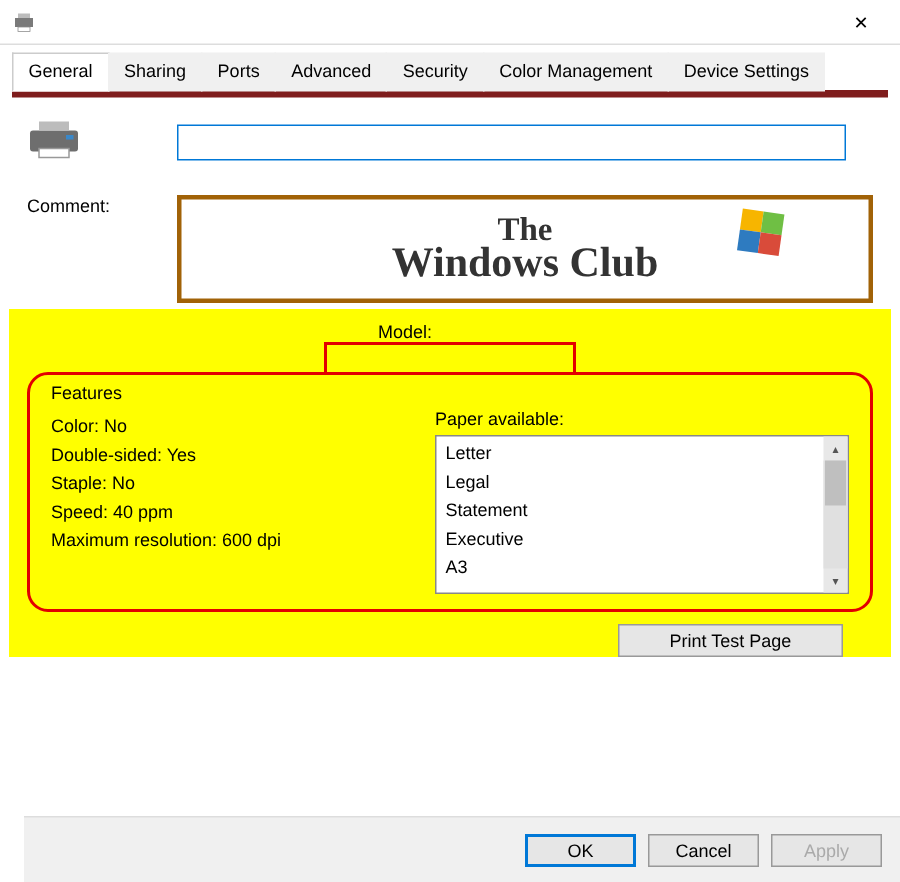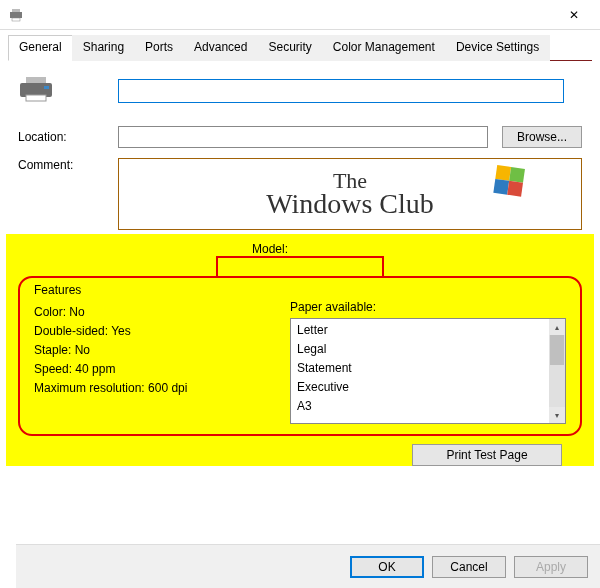--- a/index.html
+++ b/index.html
@@ -1,32 +1,32 @@
 <!DOCTYPE html>
 <html><head>
   <meta charset="utf-8">
   <style>
     * { box-sizing: border-box; font-family: "Segoe UI", Tahoma, sans-serif; font-size: 12px; }
     body { margin: 0; background: #fff; width: 600px; height: 588px; overflow: hidden; position: relative; }
     .titlebar { height: 30px; border-bottom: 1px solid #ddd; display: flex; align-items: center; padding: 0 4px; }
     .titlebar-icon { width: 16px; height: 16px; margin-left: 4px; }
     .titlebar-close { margin-left: auto; width: 44px; height: 28px; display: flex; align-items: center; justify-content: center; cursor: pointer; font-size: 14px; }
-    .tabs { display: flex; border-bottom: 1px solid #7f1d1d; margin: 0 8px; margin-top: 4px; }
+    .tabs { display: flex; border-bottom: 5px solid #7f1d1d; margin: 0 8px; margin-top: 4px; }
     .tab { padding: 4px 10px 6px 10px; cursor: pointer; background: #f0f0f0; border: 1px solid transparent; border-bottom: none; margin-right: -1px; position: relative; top: 1px; }
     .tab.active { background: #fff; border: 1px solid #ccc; border-bottom: 1px solid #fff; }
     .panel { padding: 14px 18px 0 18px; }
     .row { display: flex; align-items: center; margin-bottom: 10px; }
     .printer-icon-wrap { width: 100px; display: flex; align-items: center; }
     .printer-icon svg { width: 36px; height: 28px; }
     .printer-name-input { flex: 1; height: 24px; border: 1px solid #0078d7; outline: none; padding: 0 4px; margin-right: 18px; }
     .label { width: 100px; }
     .text-input { flex: 1; height: 22px; border: 1px solid #888; padding: 0 4px; background: #fff; }
     .browse-btn { width: 80px; height: 22px; margin-left: 14px; border: 1px solid #999; background: #e6e6e6; cursor: pointer; }
     .comment-row { display: flex; align-items: flex-start; margin-bottom: 4px; }
-    .comment-box { flex: 1; border: 1px solid #a16207; background: #fff; height: 72px; display: flex; flex-direction: column; align-items: center; justify-content: center; position: relative; }
+    .comment-box { flex: 1; border: 3px solid #a16207; background: #fff; height: 72px; display: flex; flex-direction: column; align-items: center; justify-content: center; position: relative; font-weight: bold; }
     .logo-line1 { font-size: 22px; font-family: "Segoe UI Light", "Segoe UI"; color: #333; }
     .logo-line2 { font-size: 28px; font-family: "Segoe UI Light", "Segoe UI"; color: #333; margin-top: -6px; }
     .logo-squares { position: absolute; right: 56px; top: 8px; width: 30px; height: 30px; transform: rotate(8deg); }
     .sq { position: absolute; width: 14px; height: 14px; }
     .sq1 { background: #f7b500; top: 0; left: 0; }
     .sq2 { background: #6fbf44; top: 0; left: 14px; }
     .sq3 { background: #2e7bc0; top: 14px; left: 0; }
     .sq4 { background: #d94b3a; top: 14px; left: 14px; }
     .highlight-zone { background: #ffff00; margin: 0 6px; padding: 0 12px 8px 12px; height: 232px; position: relative; }
     .model-row { display: flex; align-items: center; padding-top: 8px; flex-direction: column; }
@@ -91,25 +91,20 @@
           <rect x="8" y="20" width="20" height="6" fill="#fff" stroke="#999"></rect>
           <rect x="26" y="11" width="5" height="3" fill="#3a88c9"></rect>
         </svg>
       </span>
     </div>
     <input class="printer-name-input" type="text" style="">
   </div>
 
   <div style="height:10px"></div>
 
-  <div class="row">
-    <div class="label">Location:</div>
-    <input class="text-input" type="text" value="" style="">
-    <button class="browse-btn">Browse...</button>
-  </div>
 
   <div class="comment-row">
     <div class="label">Comment:</div>
     <div class="comment-box">
       <div class="logo-squares">
         <div class="sq sq1"></div>
           <div class="sq sq2"></div>
           <div class="sq sq3"></div>
           <div class="sq sq4"></div>
       </div>

